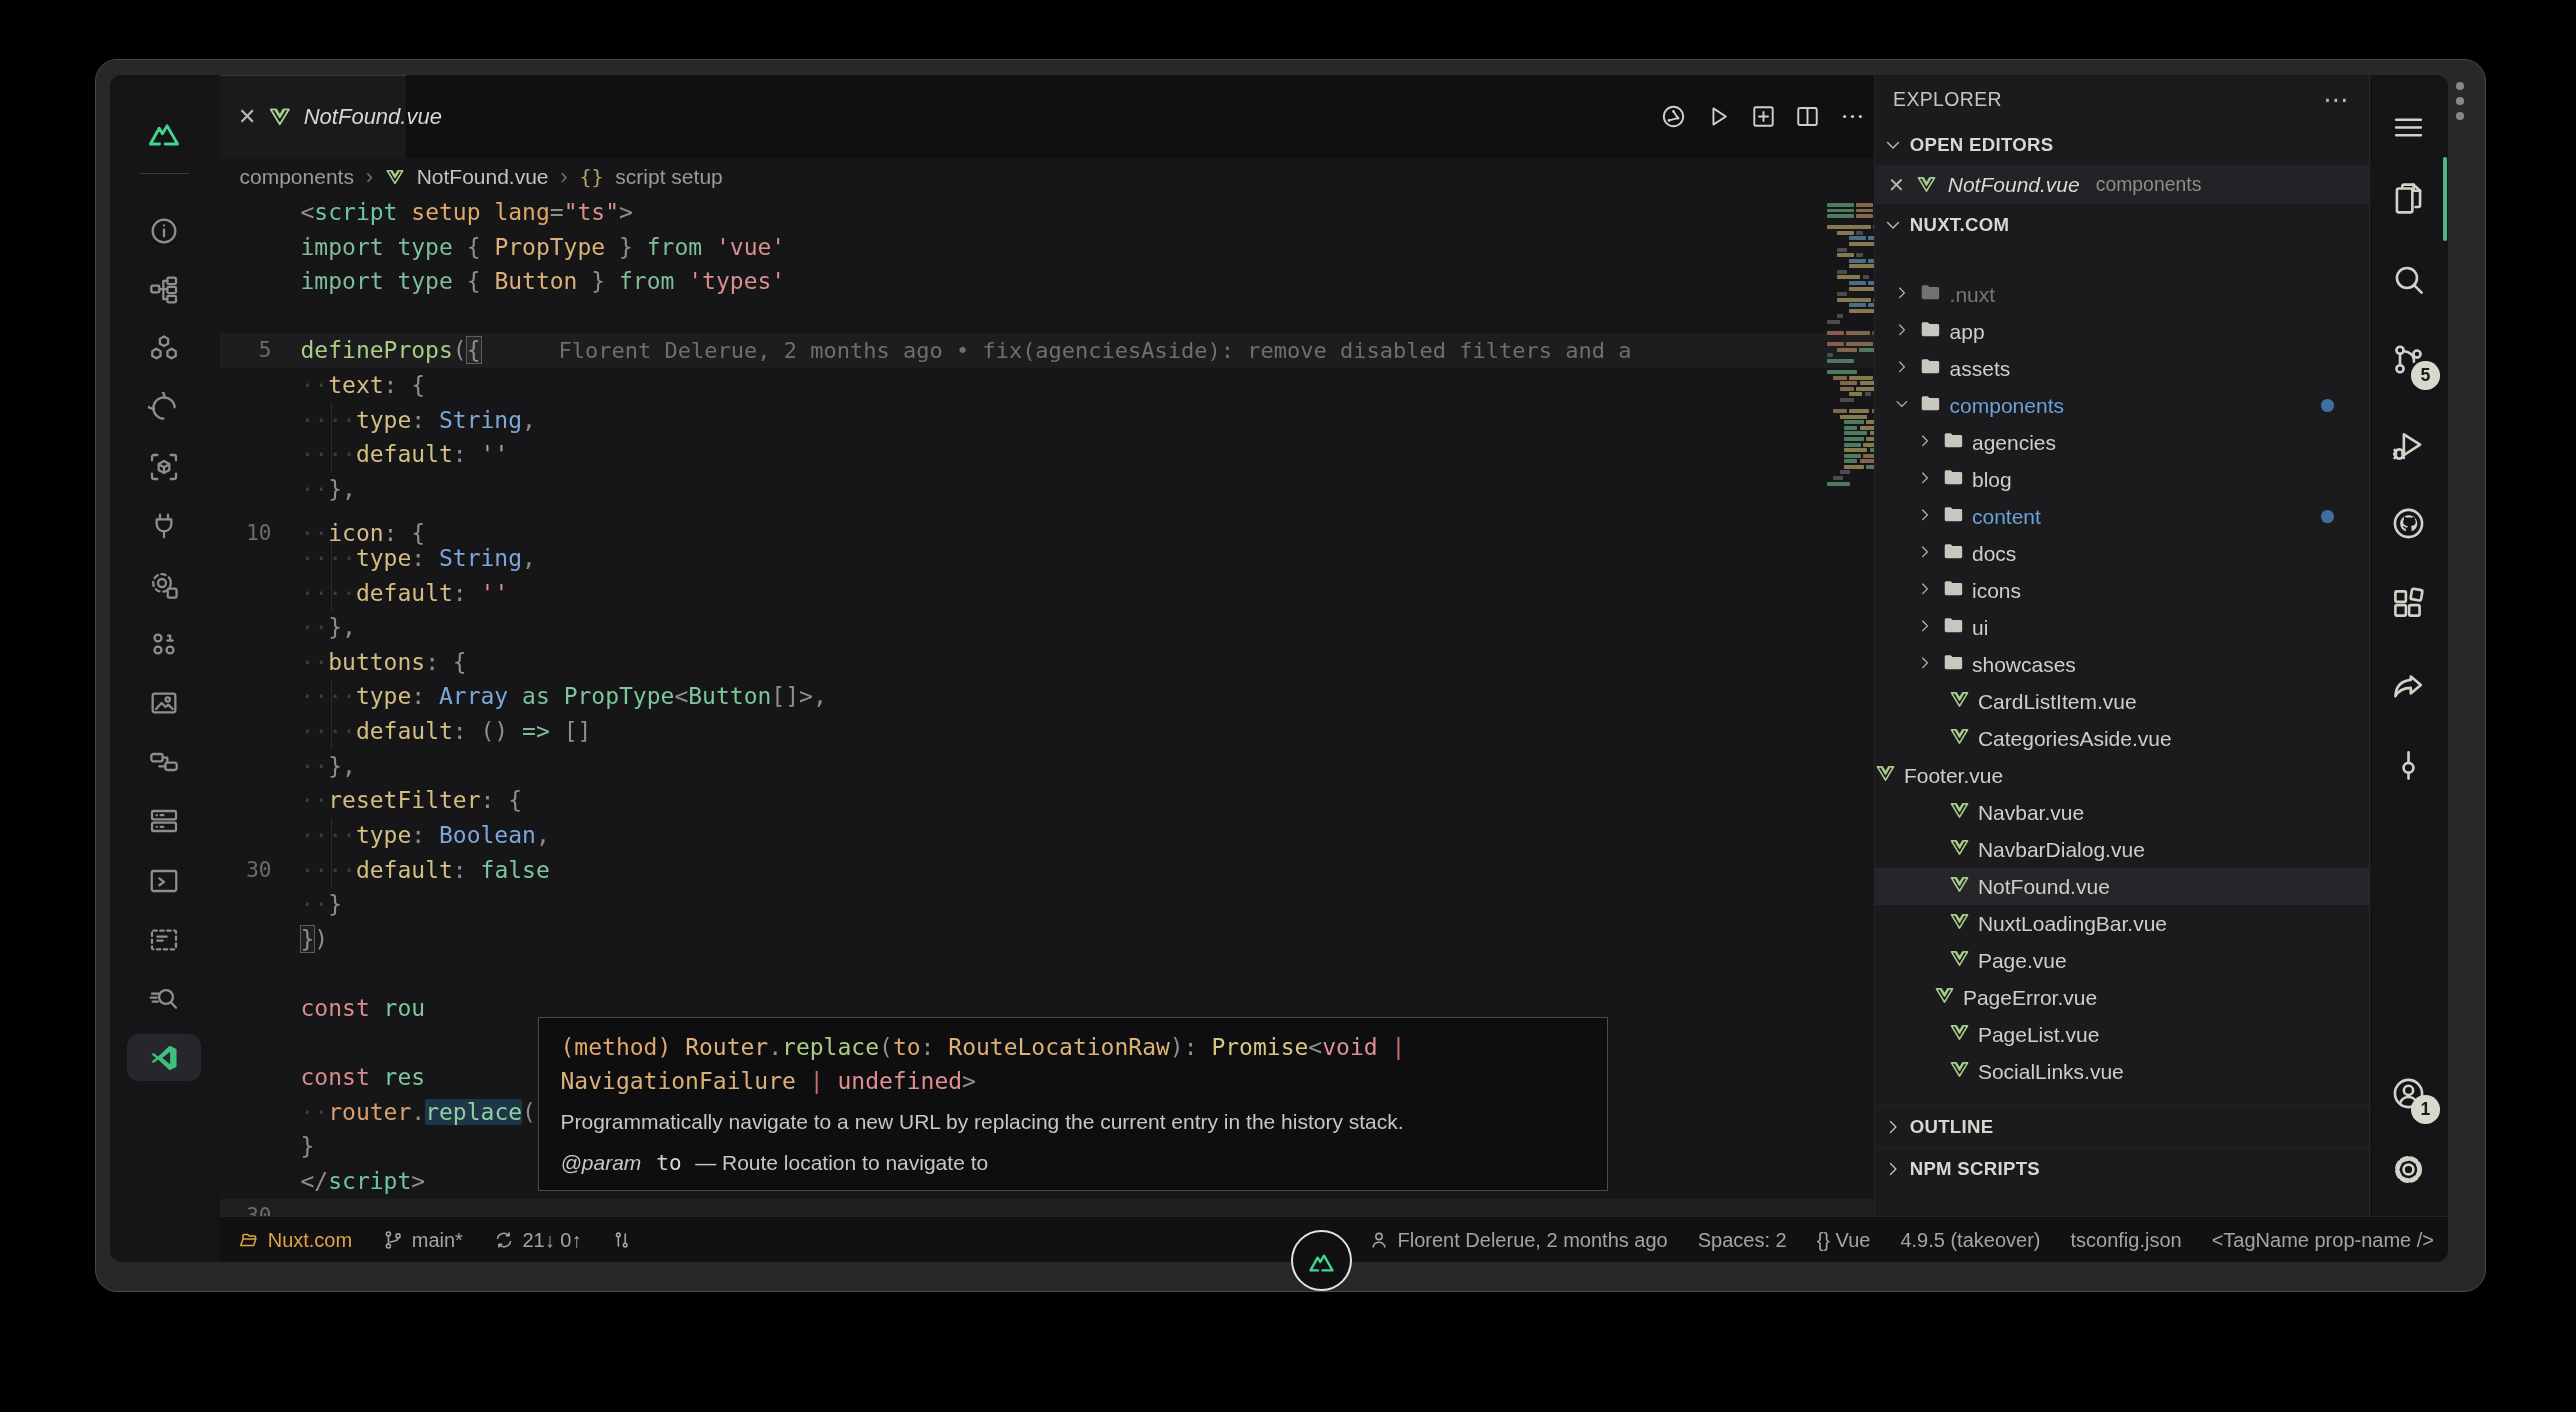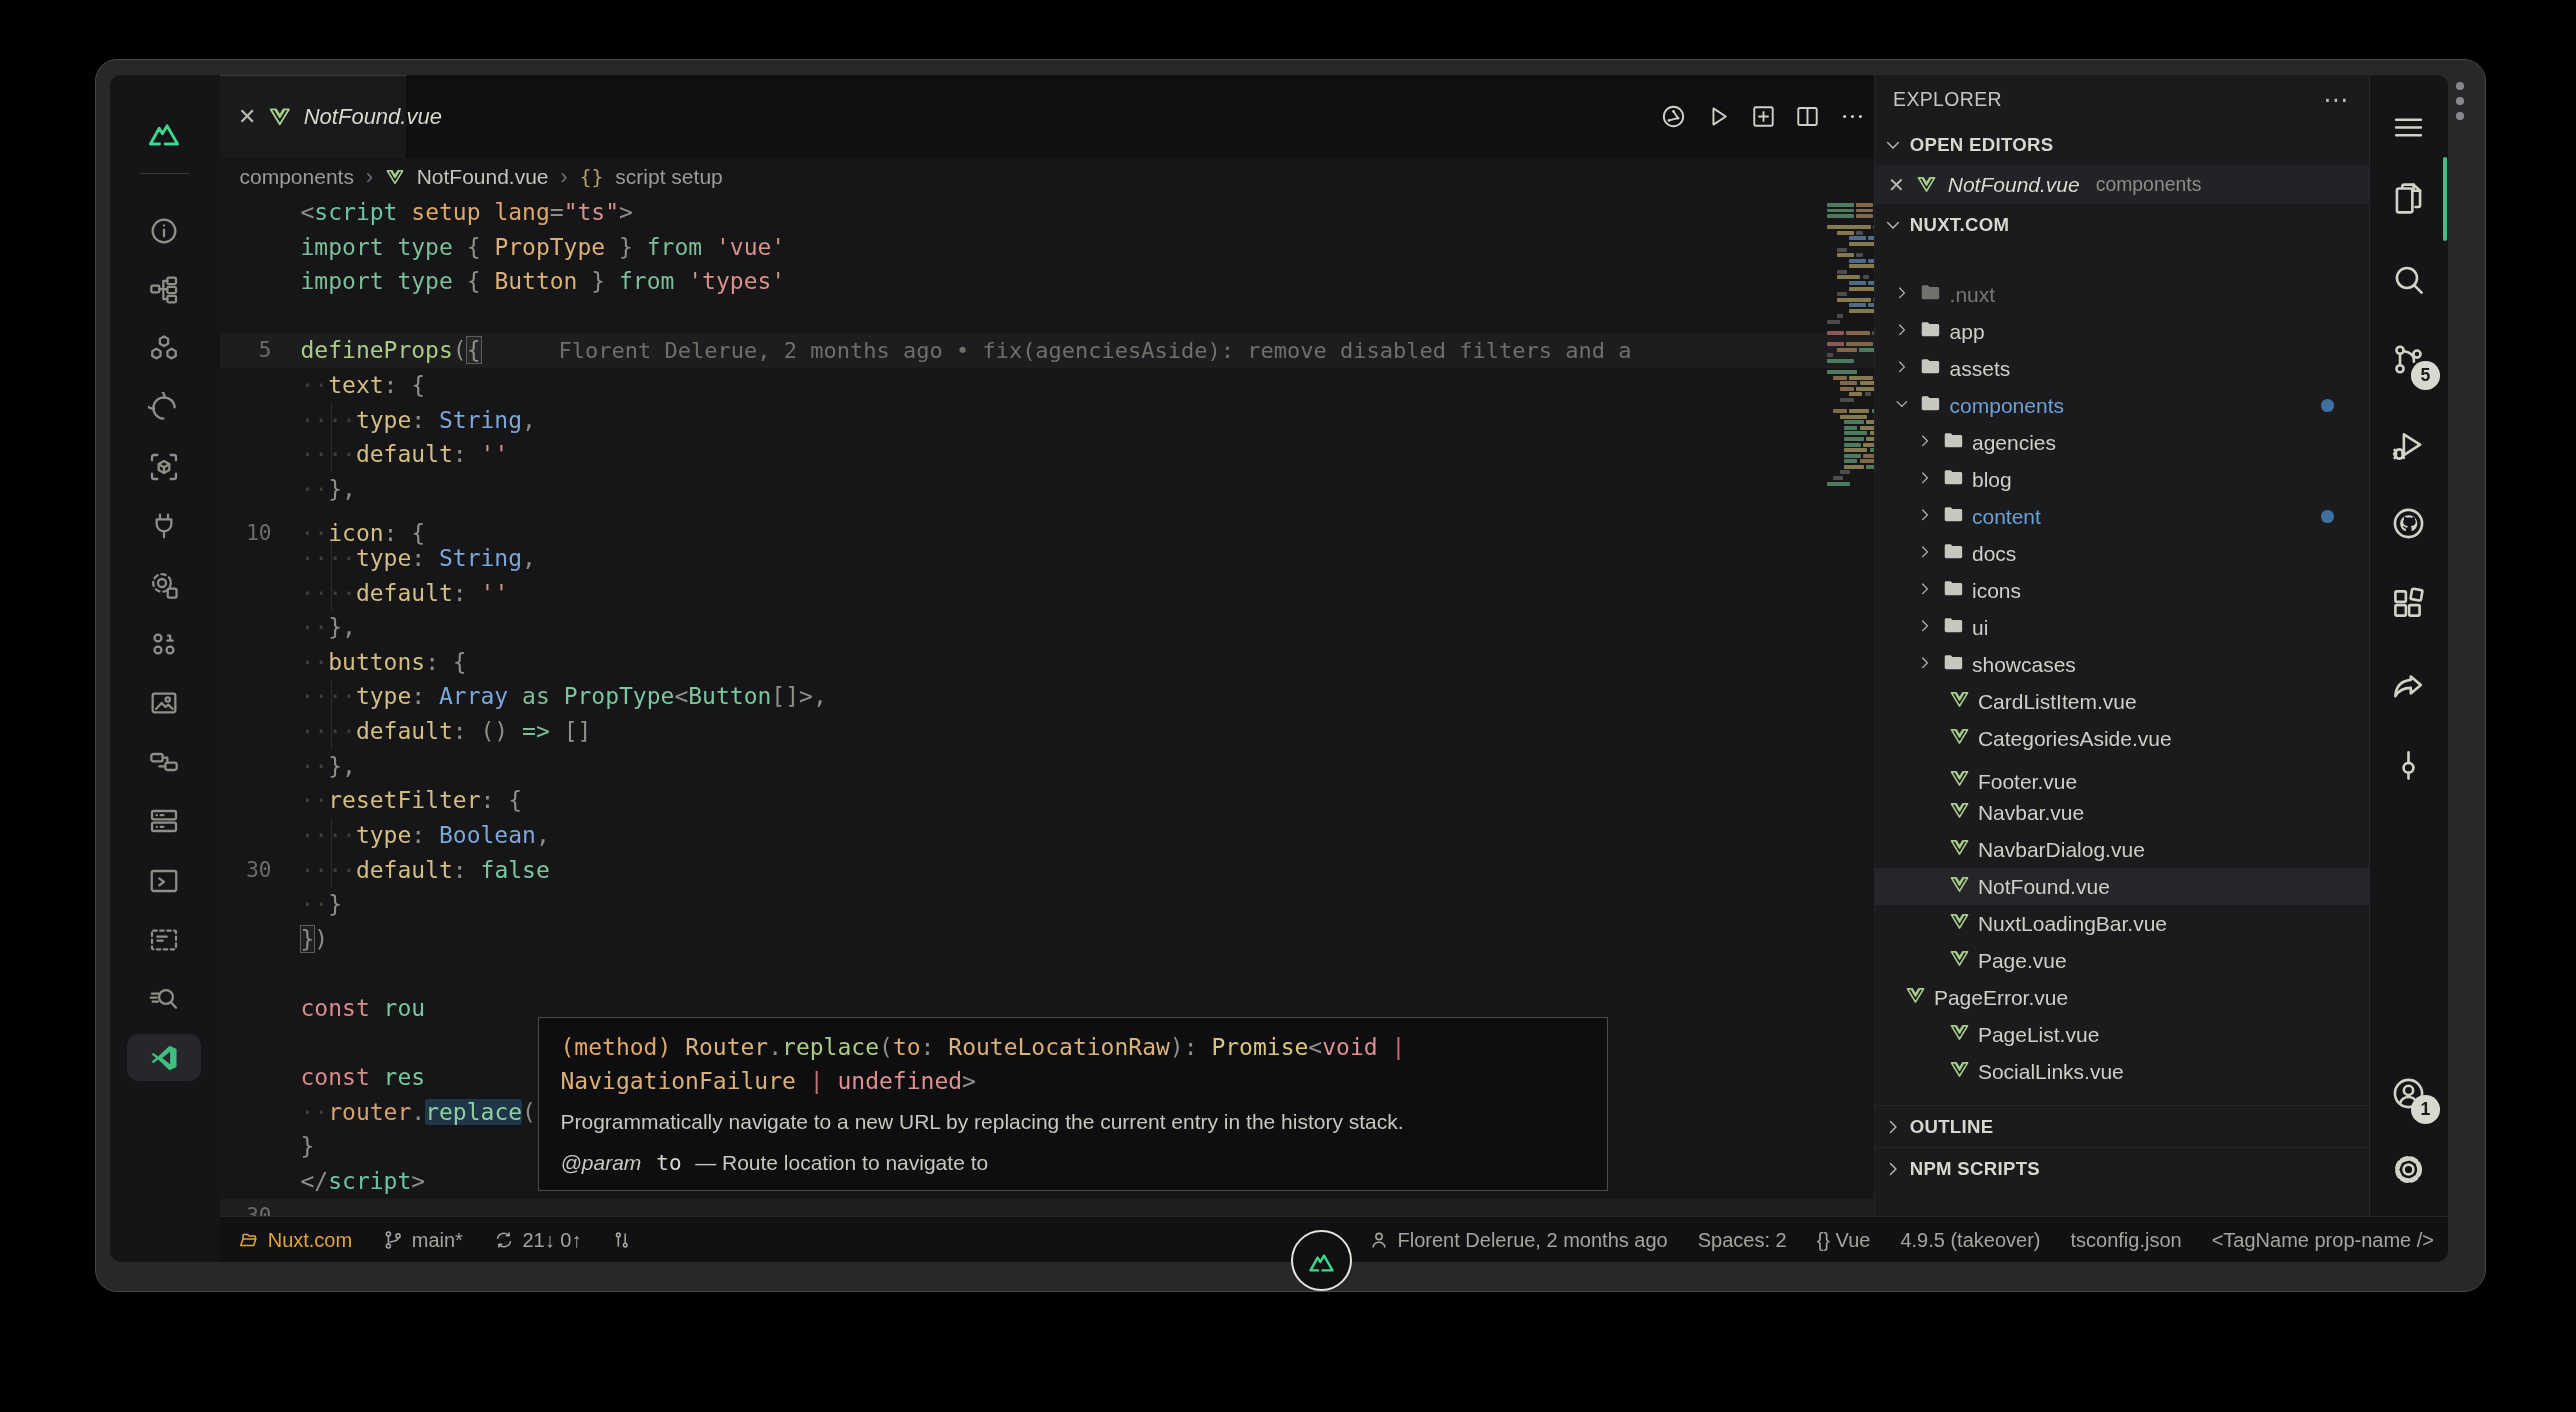--- a/index.html
+++ b/index.html
@@ -580,21 +580,21 @@
                 </svg></span>
               <span class="lbl">CardListItem.vue</span>
             </div>
             <div class="trow" style="padding-left: 74px;">
               <span class="vic"><svg viewBox="0 0 24 24" fill="none" stroke="currentColor" stroke-width="1.7" stroke-linecap="round" stroke-linejoin="round">
                   <path d="M2.8 4.5h4.4L12 12.6l4.8-8.1h4.4L12 19.6z" stroke-width="1.9"></path>
                   <path d="M8.3 4.5L12 10.8l3.7-6.3" stroke-width="1.9"></path>
                 </svg></span>
               <span class="lbl">CategoriesAside.vue</span>
             </div>
-            <div class="trow" style="padding-left: 74px; align-items: flex-end;">
+            <div class="trow" style="">
               <span class="vic"><svg viewBox="0 0 24 24" fill="none" stroke="currentColor" stroke-width="1.7" stroke-linecap="round" stroke-linejoin="round">
                   <path d="M2.8 4.5h4.4L12 12.6l4.8-8.1h4.4L12 19.6z" stroke-width="1.9"></path>
                   <path d="M8.3 4.5L12 10.8l3.7-6.3" stroke-width="1.9"></path>
                 </svg></span>
               <span class="lbl">Footer.vue</span>
             </div>
             <div class="trow" style="padding-left: 74px;">
               <span class="vic"><svg viewBox="0 0 24 24" fill="none" stroke="currentColor" stroke-width="1.7" stroke-linecap="round" stroke-linejoin="round">
                   <path d="M2.8 4.5h4.4L12 12.6l4.8-8.1h4.4L12 19.6z" stroke-width="1.9"></path>
                   <path d="M8.3 4.5L12 10.8l3.7-6.3" stroke-width="1.9"></path>
@@ -622,21 +622,21 @@
                 </svg></span>
               <span class="lbl">NuxtLoadingBar.vue</span>
             </div>
             <div class="trow" style="padding-left: 74px;">
               <span class="vic"><svg viewBox="0 0 24 24" fill="none" stroke="currentColor" stroke-width="1.7" stroke-linecap="round" stroke-linejoin="round">
                   <path d="M2.8 4.5h4.4L12 12.6l4.8-8.1h4.4L12 19.6z" stroke-width="1.9"></path>
                   <path d="M8.3 4.5L12 10.8l3.7-6.3" stroke-width="1.9"></path>
                 </svg></span>
               <span class="lbl">Page.vue</span>
             </div>
-            <div class="trow" style="padding-left: 30px;">
+            <div class="trow" style="padding-left: 59px;">
               <span class="vic"><svg viewBox="0 0 24 24" fill="none" stroke="currentColor" stroke-width="1.7" stroke-linecap="round" stroke-linejoin="round">
                   <path d="M2.8 4.5h4.4L12 12.6l4.8-8.1h4.4L12 19.6z" stroke-width="1.9"></path>
                   <path d="M8.3 4.5L12 10.8l3.7-6.3" stroke-width="1.9"></path>
                 </svg></span>
               <span class="lbl">PageError.vue</span>
             </div>
             <div class="trow" style="padding-left: 74px;">
               <span class="vic"><svg viewBox="0 0 24 24" fill="none" stroke="currentColor" stroke-width="1.7" stroke-linecap="round" stroke-linejoin="round">
                   <path d="M2.8 4.5h4.4L12 12.6l4.8-8.1h4.4L12 19.6z" stroke-width="1.9"></path>
                   <path d="M8.3 4.5L12 10.8l3.7-6.3" stroke-width="1.9"></path>

